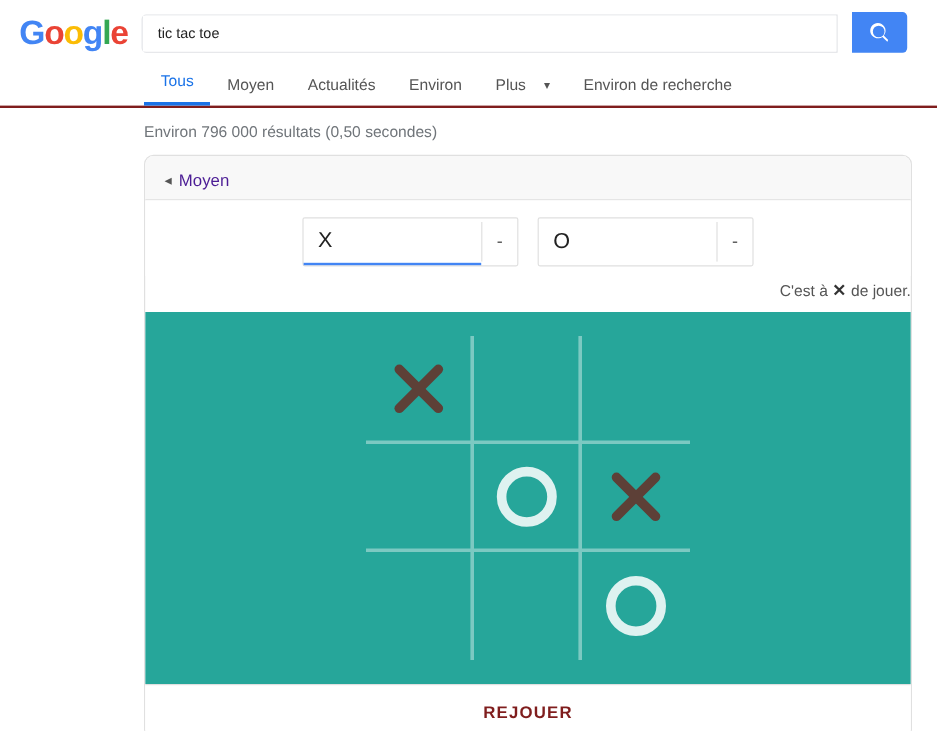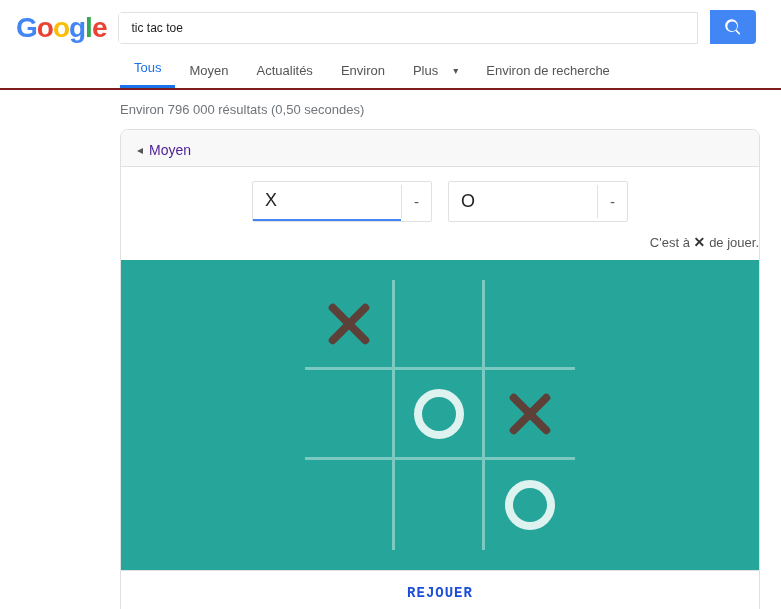--- a/index.html
+++ b/index.html
@@ -239,27 +239,26 @@
     .replay-row {
       display: flex;
       justify-content: center;
       padding: 14px;
       background: #fff;
       border-top: 1px solid #e0e0e0;
     }
     .replay-button {
       background: none;
       border: none;
-      color: #1d4ed8;
+      color: #7f1d1d;
       font-size: 14px;
       font-weight: bold;
       letter-spacing: 1px;
       cursor: pointer;
       text-transform: uppercase;
-      font-family: Liberation Mono, monospace;
     }
   </style>
 </head>
 <body>
 
 <div class="header">
   <div class="logo">
     <span class="logo-g">G</span><span class="logo-o1">o</span><span class="logo-o2">o</span><span class="logo-g2">g</span><span class="logo-l">l</span><span class="logo-e">e</span>
   </div>
   <div class="search-bar">

